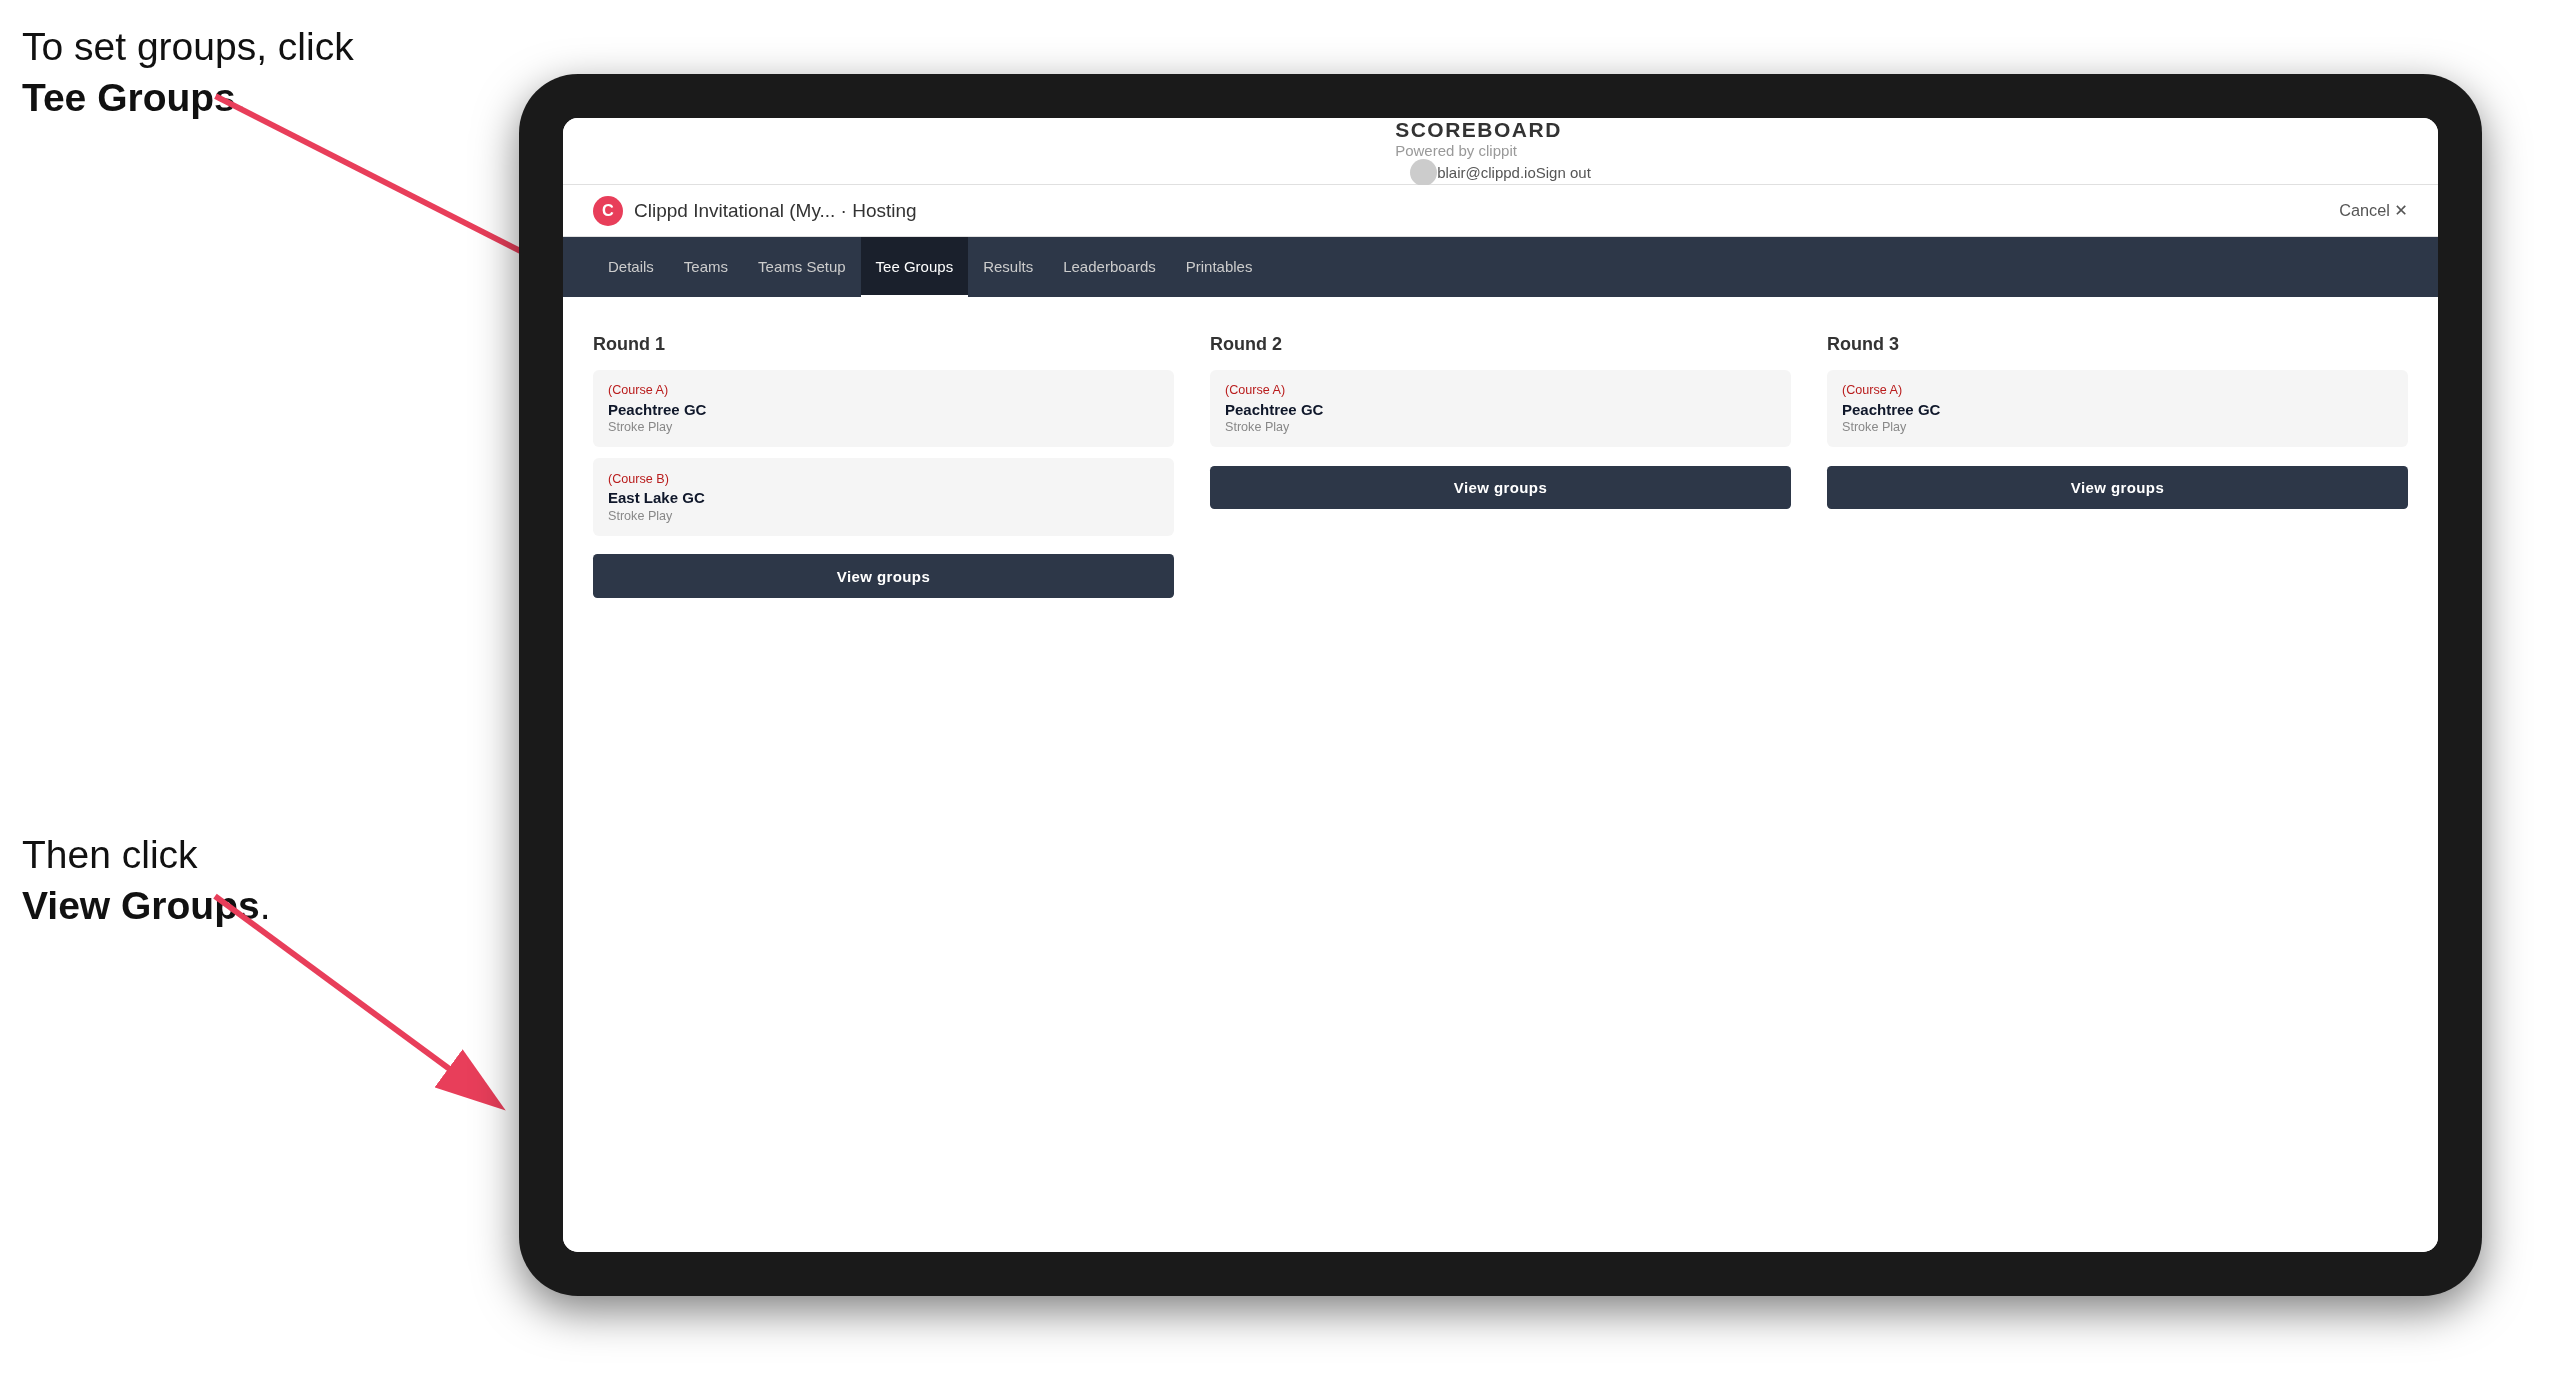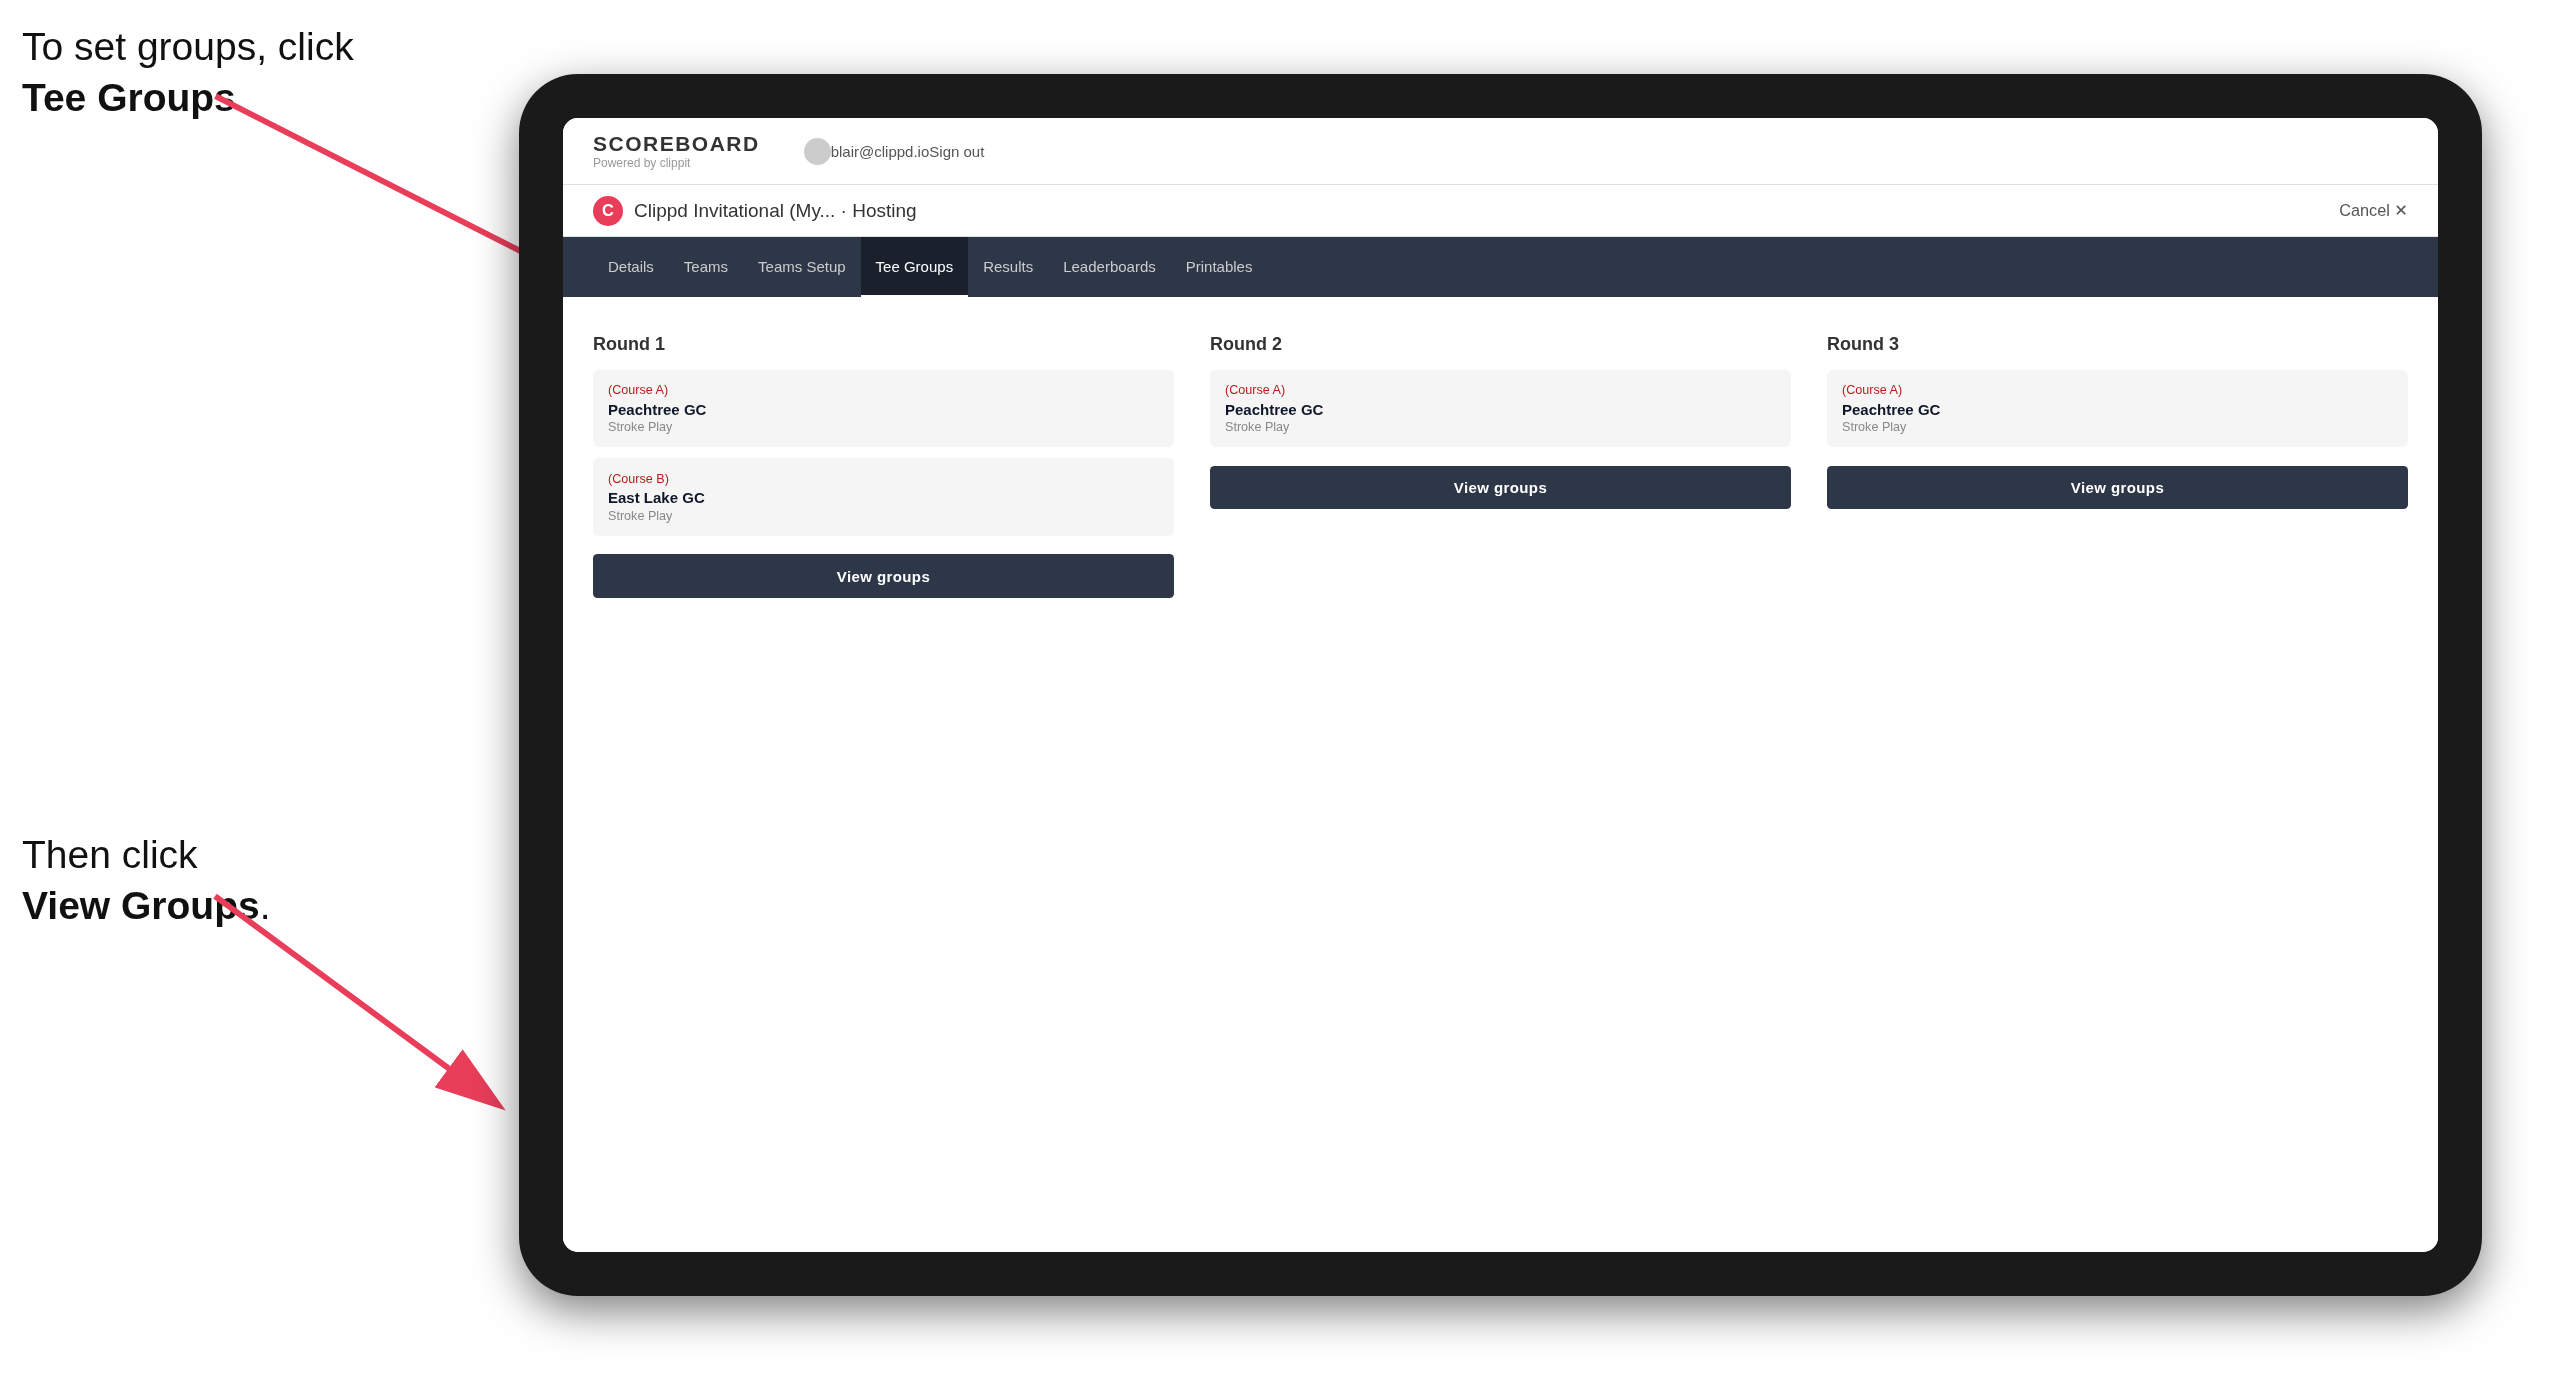--- a/index.html
+++ b/index.html
@@ -63,37 +63,38 @@
 
     
     .top-nav {
       background: #ffffff;
       border-bottom: 0.7px solid #e0e0e0;
       display: flex;
       align-items: center;
       padding: 0 30px;
       height: 67px;
       flex-shrink: 0;
+      flex-direction: column;
     }
 
     .logo-area {
       display: flex;
       flex-direction: column;
       margin-right: 44px;
     }
 
     .logo-text {
       font-size: 21px;
       font-weight: 900;
       letter-spacing: 1.5px;
       color: #333;
     }
 
     .logo-sub {
-      font-size: 12px;
+      font-size: 15px;
       color: #999;
     }
 
     .main-nav {
       display: flex;
       gap: 37px;
       flex: 1;
     }
 
     .main-nav-item {

